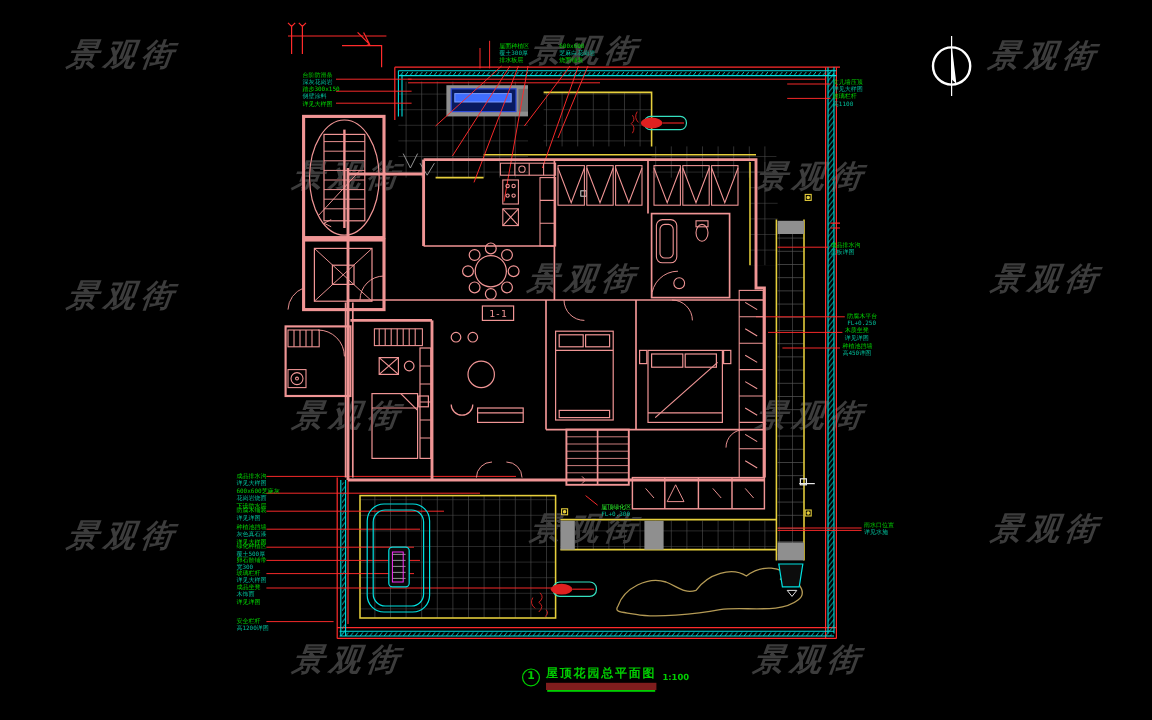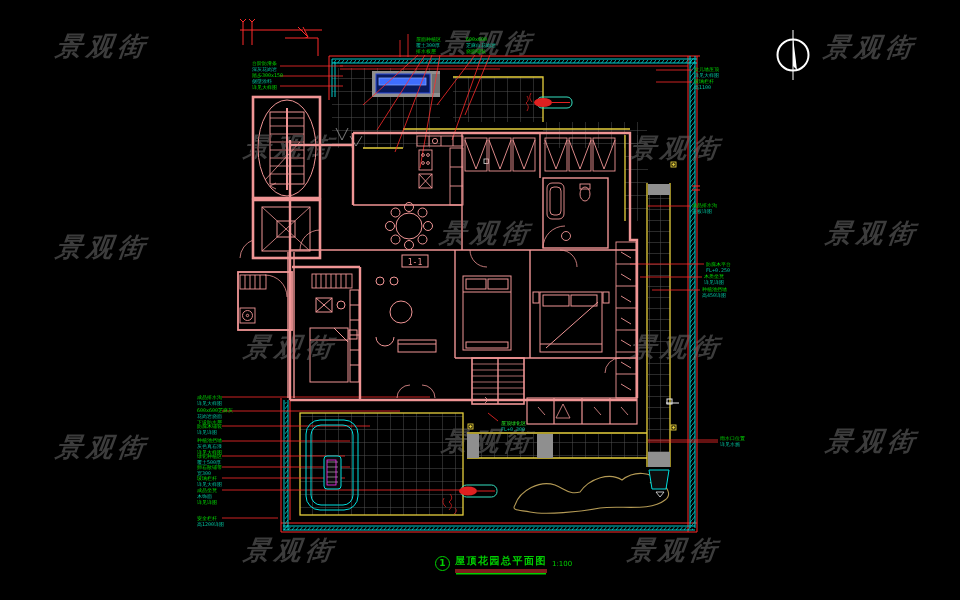--- a/index.html
+++ b/index.html
@@ -11,23 +11,23 @@
       white-space:nowrap;mix-blend-mode:lighten;transform:skewX(-7deg);line-height:1;}
   .note{position:absolute;color:#00d800;font-family:"DejaVu Sans Mono",monospace;
         font-size:5px;line-height:1.2;white-space:nowrap;letter-spacing:0;}
   .note .ln2{color:#00bf9a;}
   .note.bright{color:#2bff2b;}
   .titleblock{position:absolute;left:435px;top:554px;display:flex;align-items:center;
               gap:5px;color:#00cf00;}
   .tb-circle{width:13px;height:13px;border:1.5px solid #00cf00;border-radius:50%;
              font-size:9px;line-height:13px;text-align:center;font-weight:bold;flex:none;}
   .tb-title{font-weight:bold;font-size:10px;letter-spacing:1.5px;
-            border-bottom:4px solid #7f1d1d;box-shadow:0 2.5px 0 -1px #00cf00;
+            border-bottom:6px solid #7f1d1d;box-shadow:0 2.5px 0 -1px #00cf00;
             padding-bottom:1px;}
-  .tb-scale{font-size:7px;color:#00cf00;}
+  .tb-scale{font-size:7px;color:#00cf00;font-weight:bold;}
 </style>
 </head>
 <body>
 
 <div class="canvas">
 
 <svg width="960" height="600" viewBox="0 0 960 600">
   <defs>
     <pattern id="tile13" width="13" height="13" patternUnits="userSpaceOnUse">
       <path d="M13 0H0V13" fill="none" stroke="#4f4f4f" stroke-width="1"></path>

